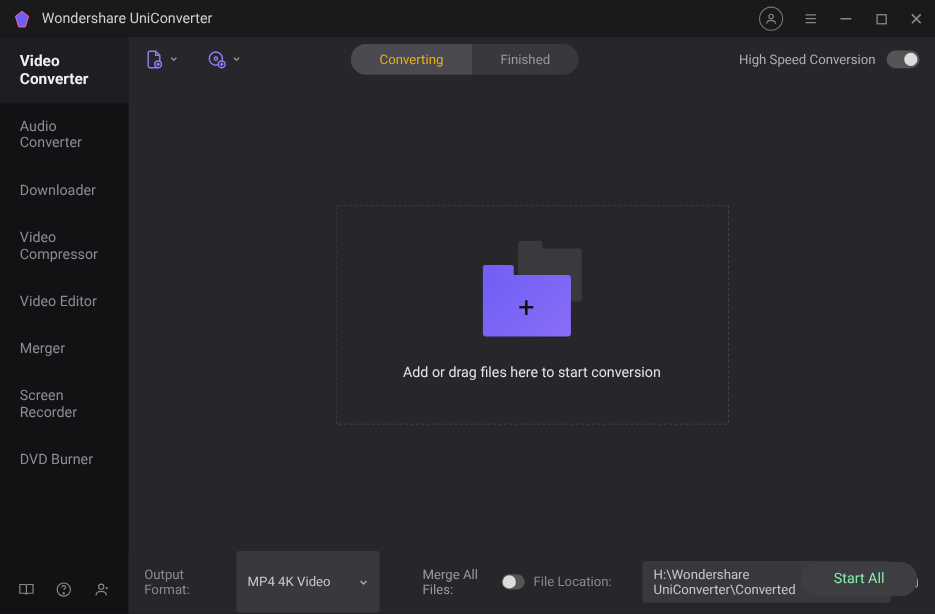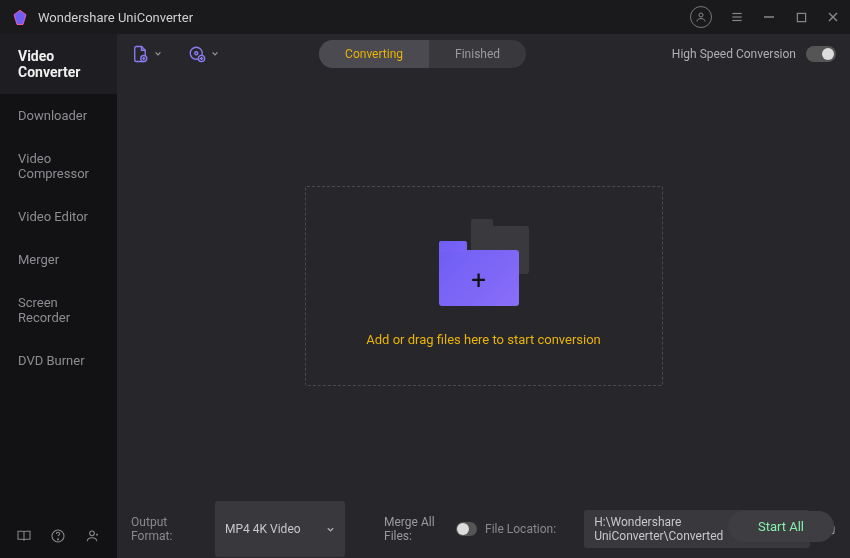--- a/index.html
+++ b/index.html
@@ -30,21 +30,21 @@
 .toggle{width:30px;height:16px;border-radius:8px;background:#555;position:relative;cursor:pointer}
 .toggle::after{content:"";position:absolute;width:12px;height:12px;border-radius:50%;background:#ddd;top:2px;right:2px}
 .dropzone-wrap{flex:1;display:flex;align-items:center;justify-content:center}
 .dropzone{width:358px;height:200px;border:1px dashed #4a4a50;border-radius:2px;display:flex;flex-direction:column;align-items:center;justify-content:center;gap:26px;cursor:pointer}
 .folder-stack{position:relative;width:90px;height:80px}
 .folder-back{position:absolute;right:0;top:0;width:58px;height:48px;background:#3a3a3e;border-radius:3px}
 .folder-back::before{content:"";position:absolute;left:0;top:-7px;width:22px;height:9px;background:#3a3a3e;border-radius:2px 2px 0 0}
 .folder-front{position:absolute;left:0;bottom:0;width:80px;height:56px;background:linear-gradient(135deg,#6f5ef5,#8a6ef7);border-radius:3px}
 .folder-front::before{content:"";position:absolute;left:0;top:-9px;width:28px;height:11px;background:linear-gradient(135deg,#6f5ef5,#7b63f6);border-radius:2px 2px 0 0}
 .plus{position:absolute;left:40px;bottom:26px;transform:translate(-50%,50%);font-size:26px;color:#111;font-weight:400;line-height:1}
-.drop-text{color:#eab308;font-size:13px}
+.drop-text{color:#e5e5e5;font-size:13px}
 .bottom{height:60px;border-top:0;padding:8px 14px 6px;display:flex;flex-direction:row;gap:8px;background:#27272b}
 .brow{display:flex;align-items:center;gap:10px}
 .blabel{width:95px;color:#8a8a8e;font-size:12px}
 .select{background:#38383d;border-radius:3px;padding:21px 10px;font-size:12px;color:#c8c8cc;display:flex;align-items:center;gap:14px;cursor:pointer;min-width:130px;justify-content:space-between}
 .pathbox{background:#38383d;border-radius:3px;padding:5px 10px;font-size:12px;color:#c8c8cc;min-width:220px}
 .folder-icon{color:#999;cursor:pointer}
 .merge{display:flex;align-items:center;gap:10px;color:#9a9a9e;font-size:12px}
 .merge-toggle{width:28px;height:14px;border-radius:7px;background:#555;position:relative;cursor:pointer}
 .merge-toggle::after{content:"";position:absolute;width:12px;height:12px;border-radius:50%;background:#ddd;top:1px;left:1px}
 .start-btn{position:absolute;right:16px;bottom:16px;background:#3d3d42;color:#86efac;padding:8px 30px;border-radius:18px;font-size:13px;cursor:default}
@@ -91,20 +91,21 @@
           <line x1="10" y1="2" x2="2" y2="10"></line>
         </svg>
     </div>
   </div>
 </div>
 
 <div class="body">
   <div class="sidebar">
     <div class="sidebar-list">
       <div class="sidebar-item active">Video Converter</div>
+      <div class="sidebar-item">Audio Converter</div>
       <div class="sidebar-item">Downloader</div>
       <div class="sidebar-item">Video Compressor</div>
       <div class="sidebar-item">Video Editor</div>
       <div class="sidebar-item">Merger</div>
       <div class="sidebar-item">Screen Recorder</div>
       <div class="sidebar-item">DVD Burner</div>
     </div>
     <div class="sidebar-bottom">
       <div class="sb-icon">
         <svg width="16" height="16" viewBox="0 0 24 24" fill="none" stroke="#888" stroke-width="1.6">

